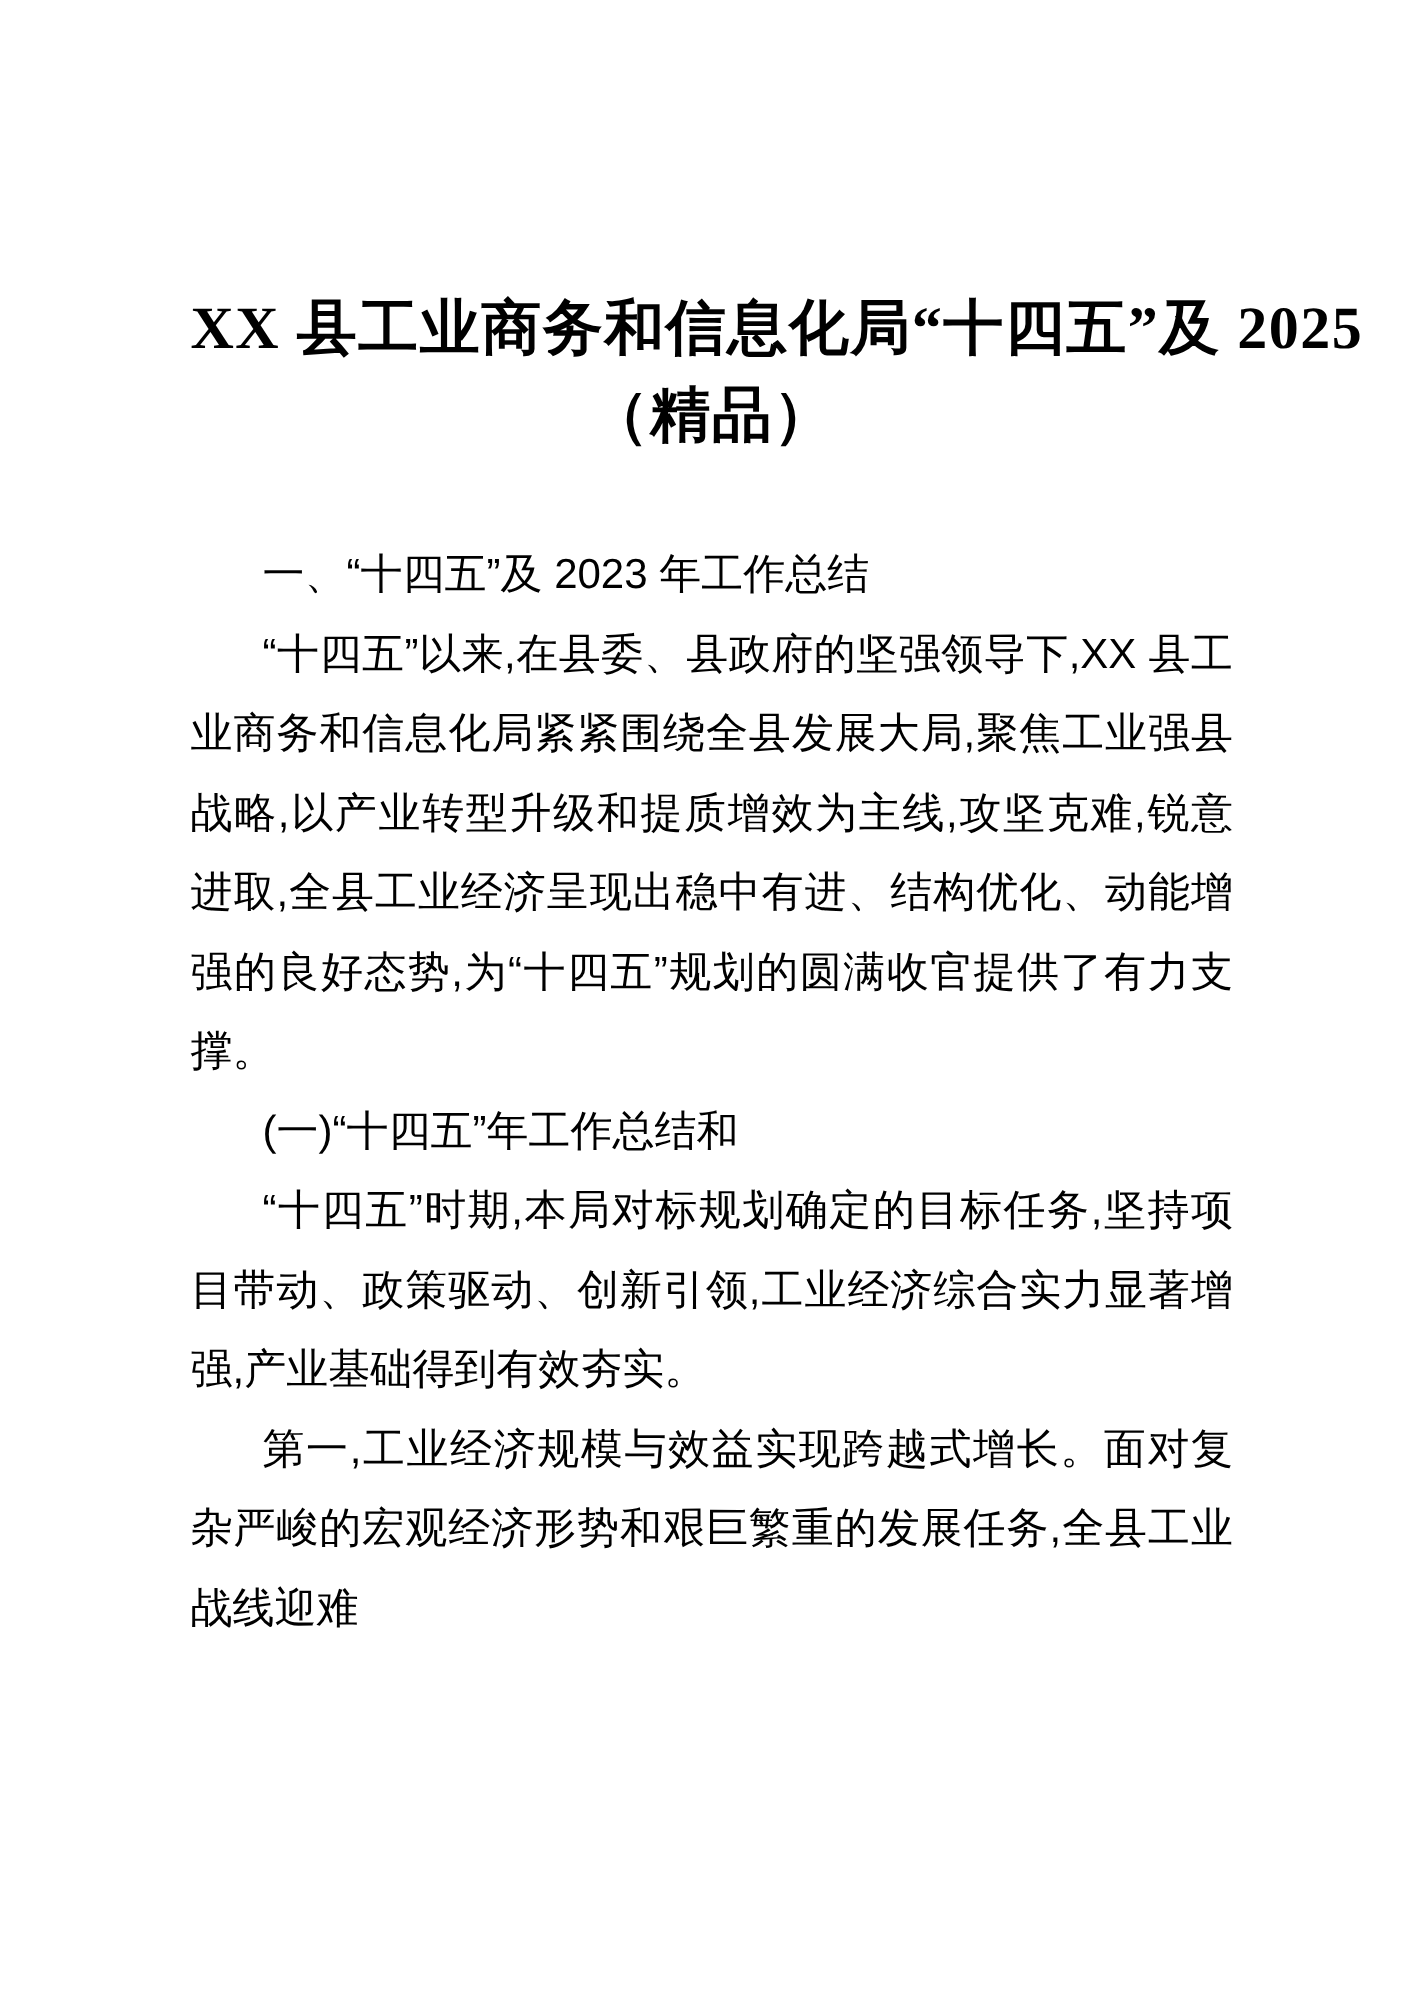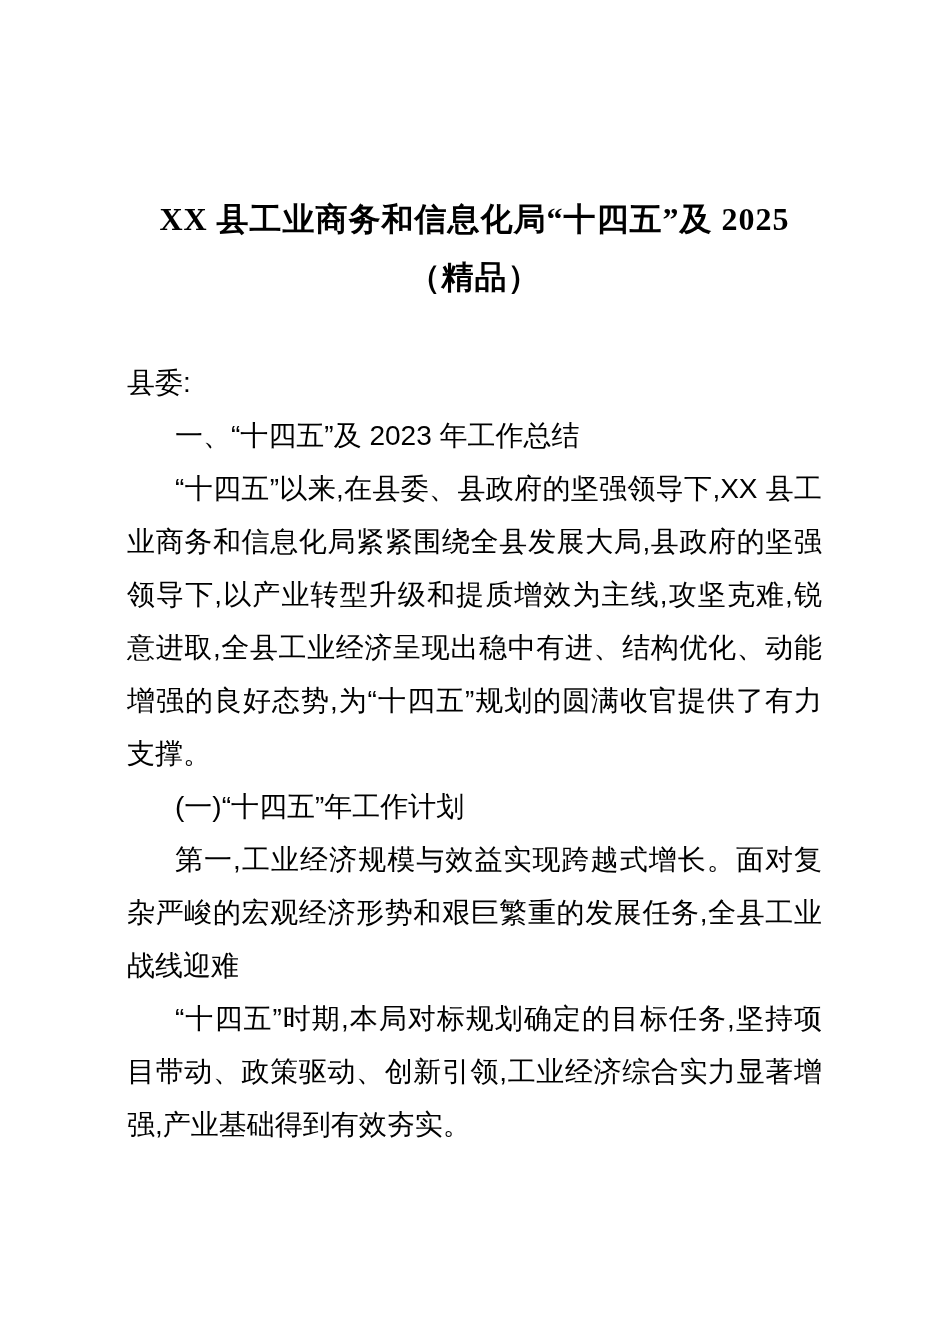--- a/index.html
+++ b/index.html
@@ -15,21 +15,21 @@
     margin: 0 auto;
     background: #ffffff;
     color: #000000;
     overflow: hidden;
     padding: 190px 128px 0 127px;
   }
   .doc-title {
     margin: 0 0 50px 0;
     font-family: "Liberation Serif", "DejaVu Serif", serif;
     font-weight: 700;
-    font-size: 32px;
+    font-size: 40px;
     line-height: 58px;
     text-align: center;
     letter-spacing: 1px;
   }
   .title-line { display: block; white-space: nowrap; }
   .doc-body {
     font-family: "Liberation Sans", "DejaVu Sans", sans-serif;
     font-size: 28px;
     line-height: 53px;
     text-align: justify;
@@ -48,27 +48,26 @@
 <body>
 
 <div class="page">
 
   <h1 class="doc-title">
     <span class="title-line">XX 县工业商务和信息化局“十四五”及 2025</span>
     <span class="title-line">（精品）</span>
   </h1>
 
   <div class="doc-body">
-    <p class="salutation">县委:</p>
 
 
     <h2 class="heading1">一、“十四五”及 2023 年工作总结</h2>
 
-    <p class="para">“十四五”以来,在县委、县政府的坚强领导下,XX 县工业商务和信息化局紧紧围绕全县发展大局,县政府的坚强领导下,以产业转型升级和提质增效为主线,攻坚克难,锐意进取,全县工业经济呈现出稳中有进、结构优化、动能增强的良好态势,为“十四五”规划的圆满收官提供了有力支撑。</p>
+    <p class="para">“十四五”以来,在县委、县政府的坚强领导下,XX 县工业商务和信息化局紧紧围绕全县发展大局,聚焦工业强县战略,以产业转型升级和提质增效为主线,攻坚克难,锐意进取,全县工业经济呈现出稳中有进、结构优化、动能增强的良好态势,为“十四五”规划的圆满收官提供了有力支撑。</p>
 
-    <h3 class="heading2">(一)“十四五”年工作计划</h3>
+    <h3 class="heading2">(一)“十四五”年工作总结和</h3>
+
+    <p class="para">“十四五”时期,本局对标规划确定的目标任务,坚持项目带动、政策驱动、创新引领,工业经济综合实力显著增强,产业基础得到有效夯实。</p>
 
     <p class="para">第一,工业经济规模与效益实现跨越式增长。面对复杂严峻的宏观经济形势和艰巨繁重的发展任务,全县工业战线迎难</p>
-
-    <p class="para">“十四五”时期,本局对标规划确定的目标任务,坚持项目带动、政策驱动、创新引领,工业经济综合实力显著增强,产业基础得到有效夯实。</p>
   </div>
 
 </div>
 
 </body></html>

